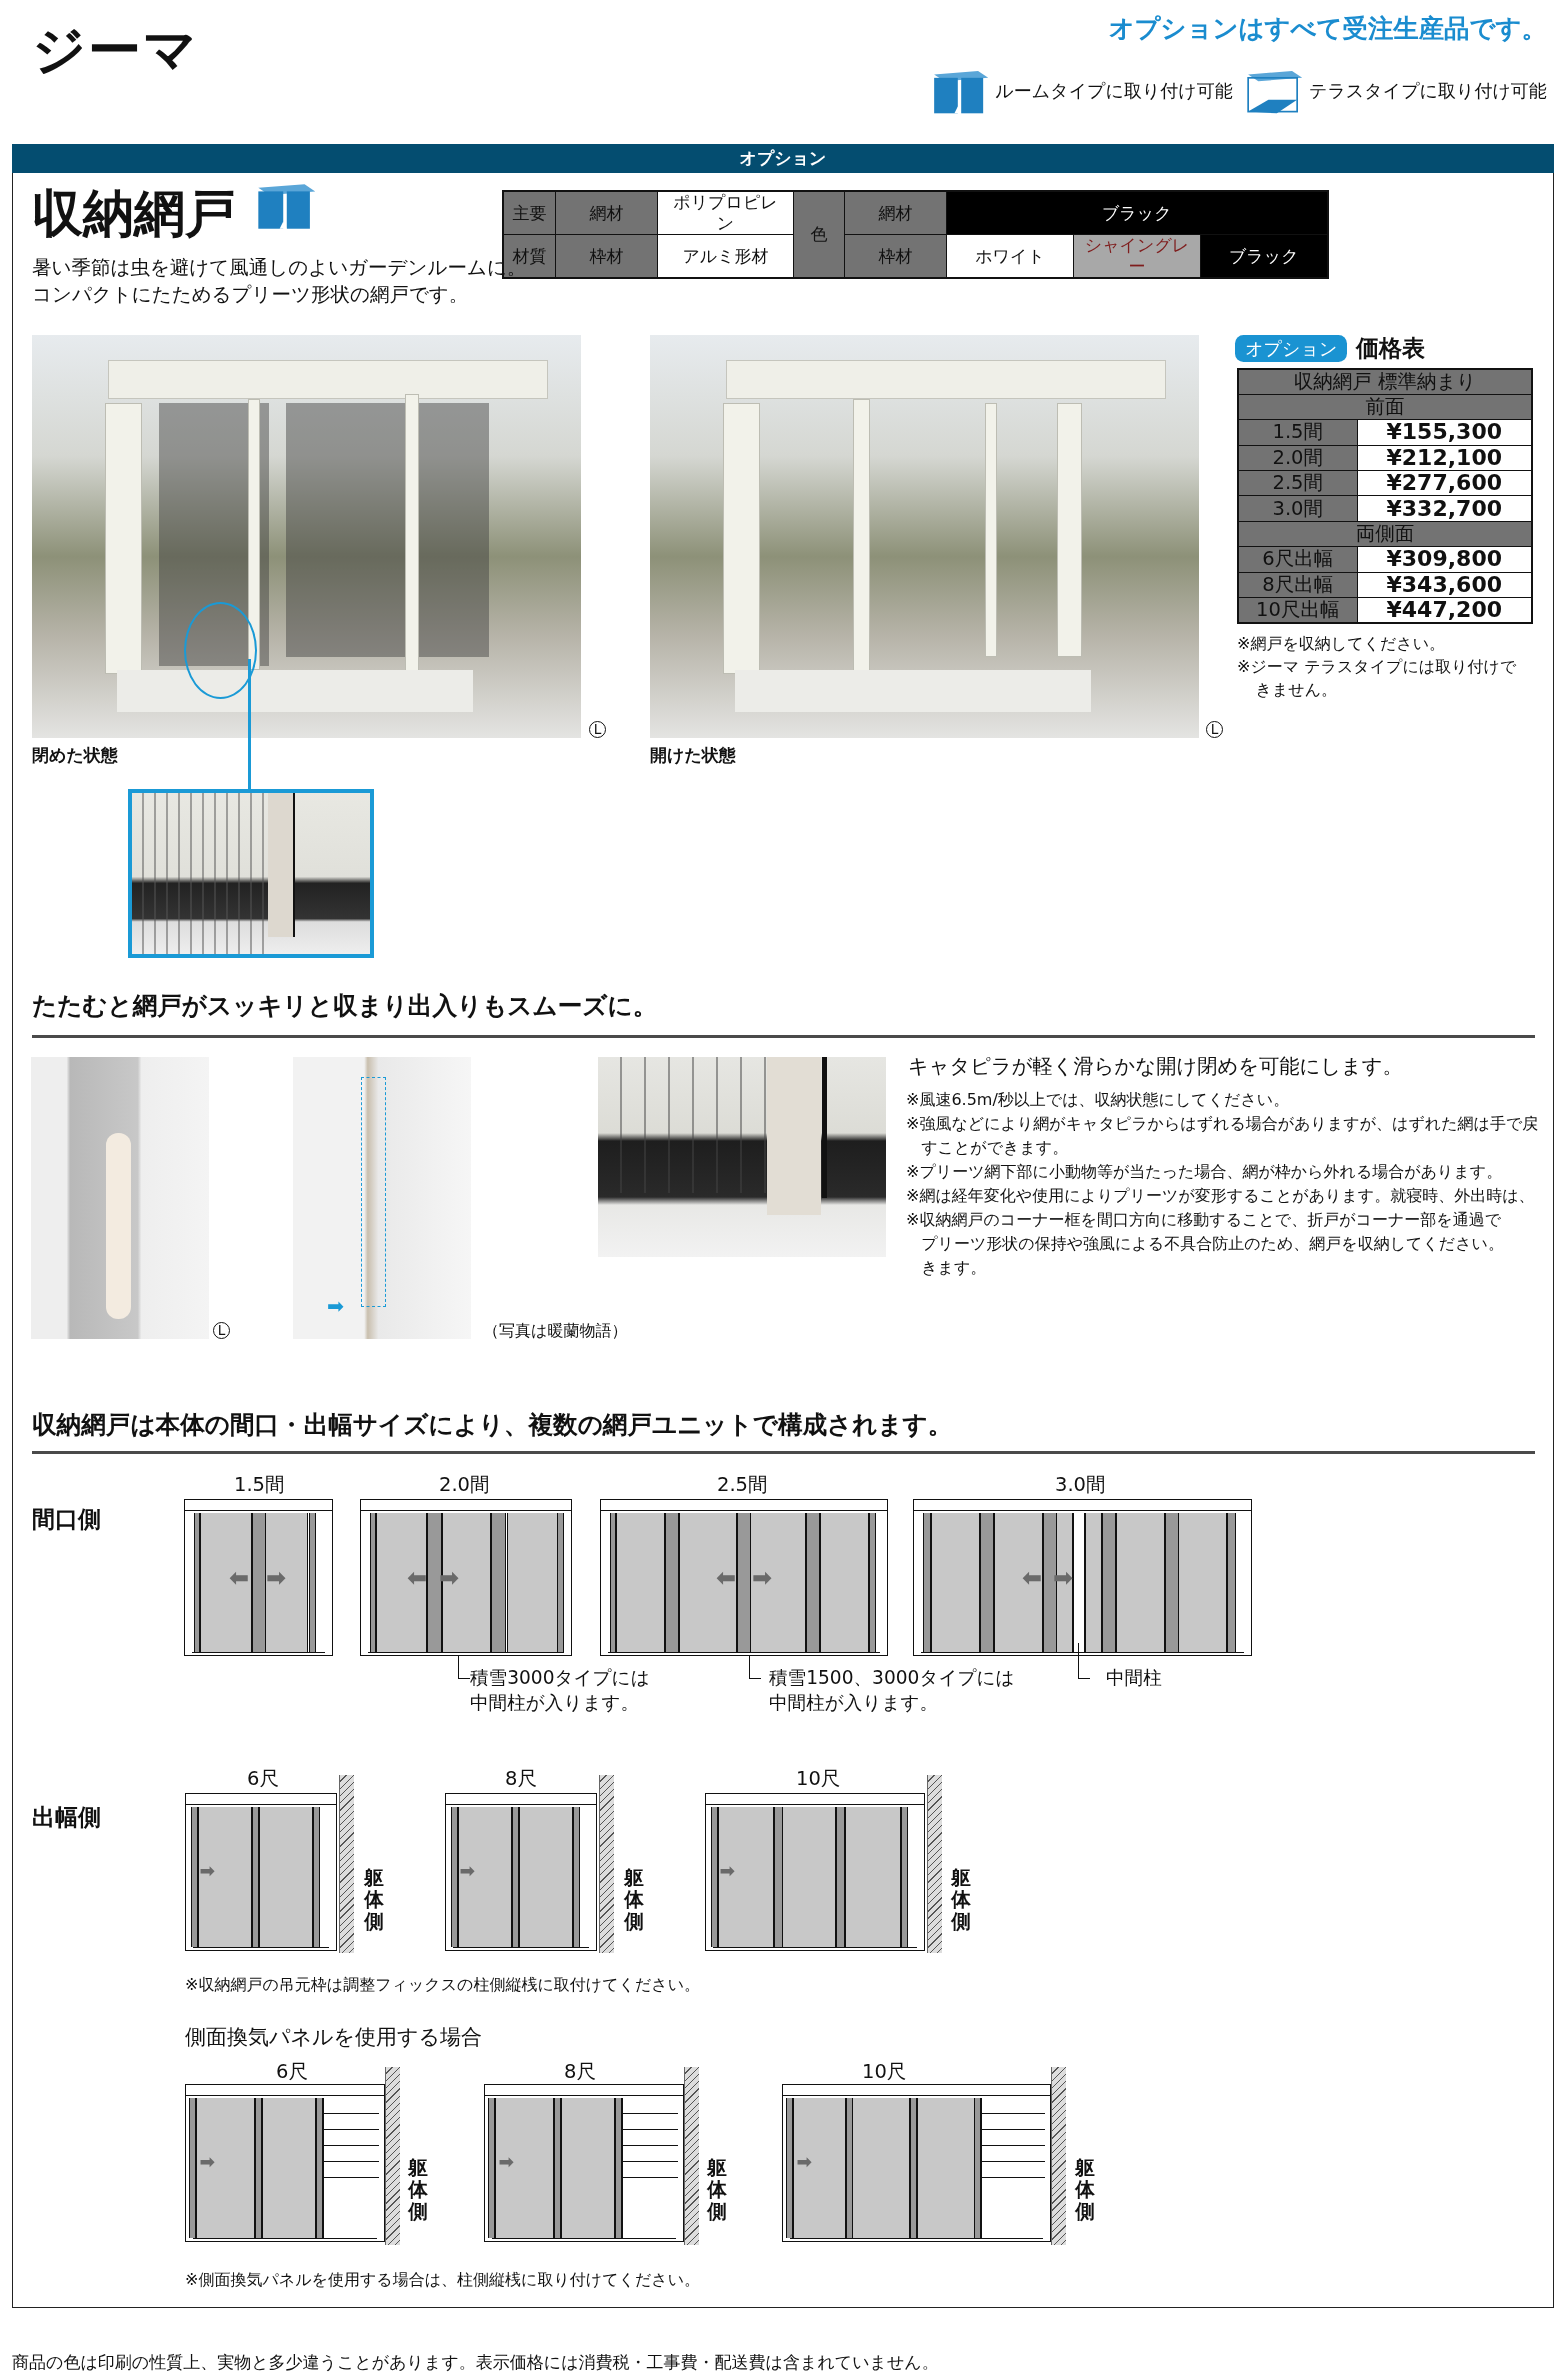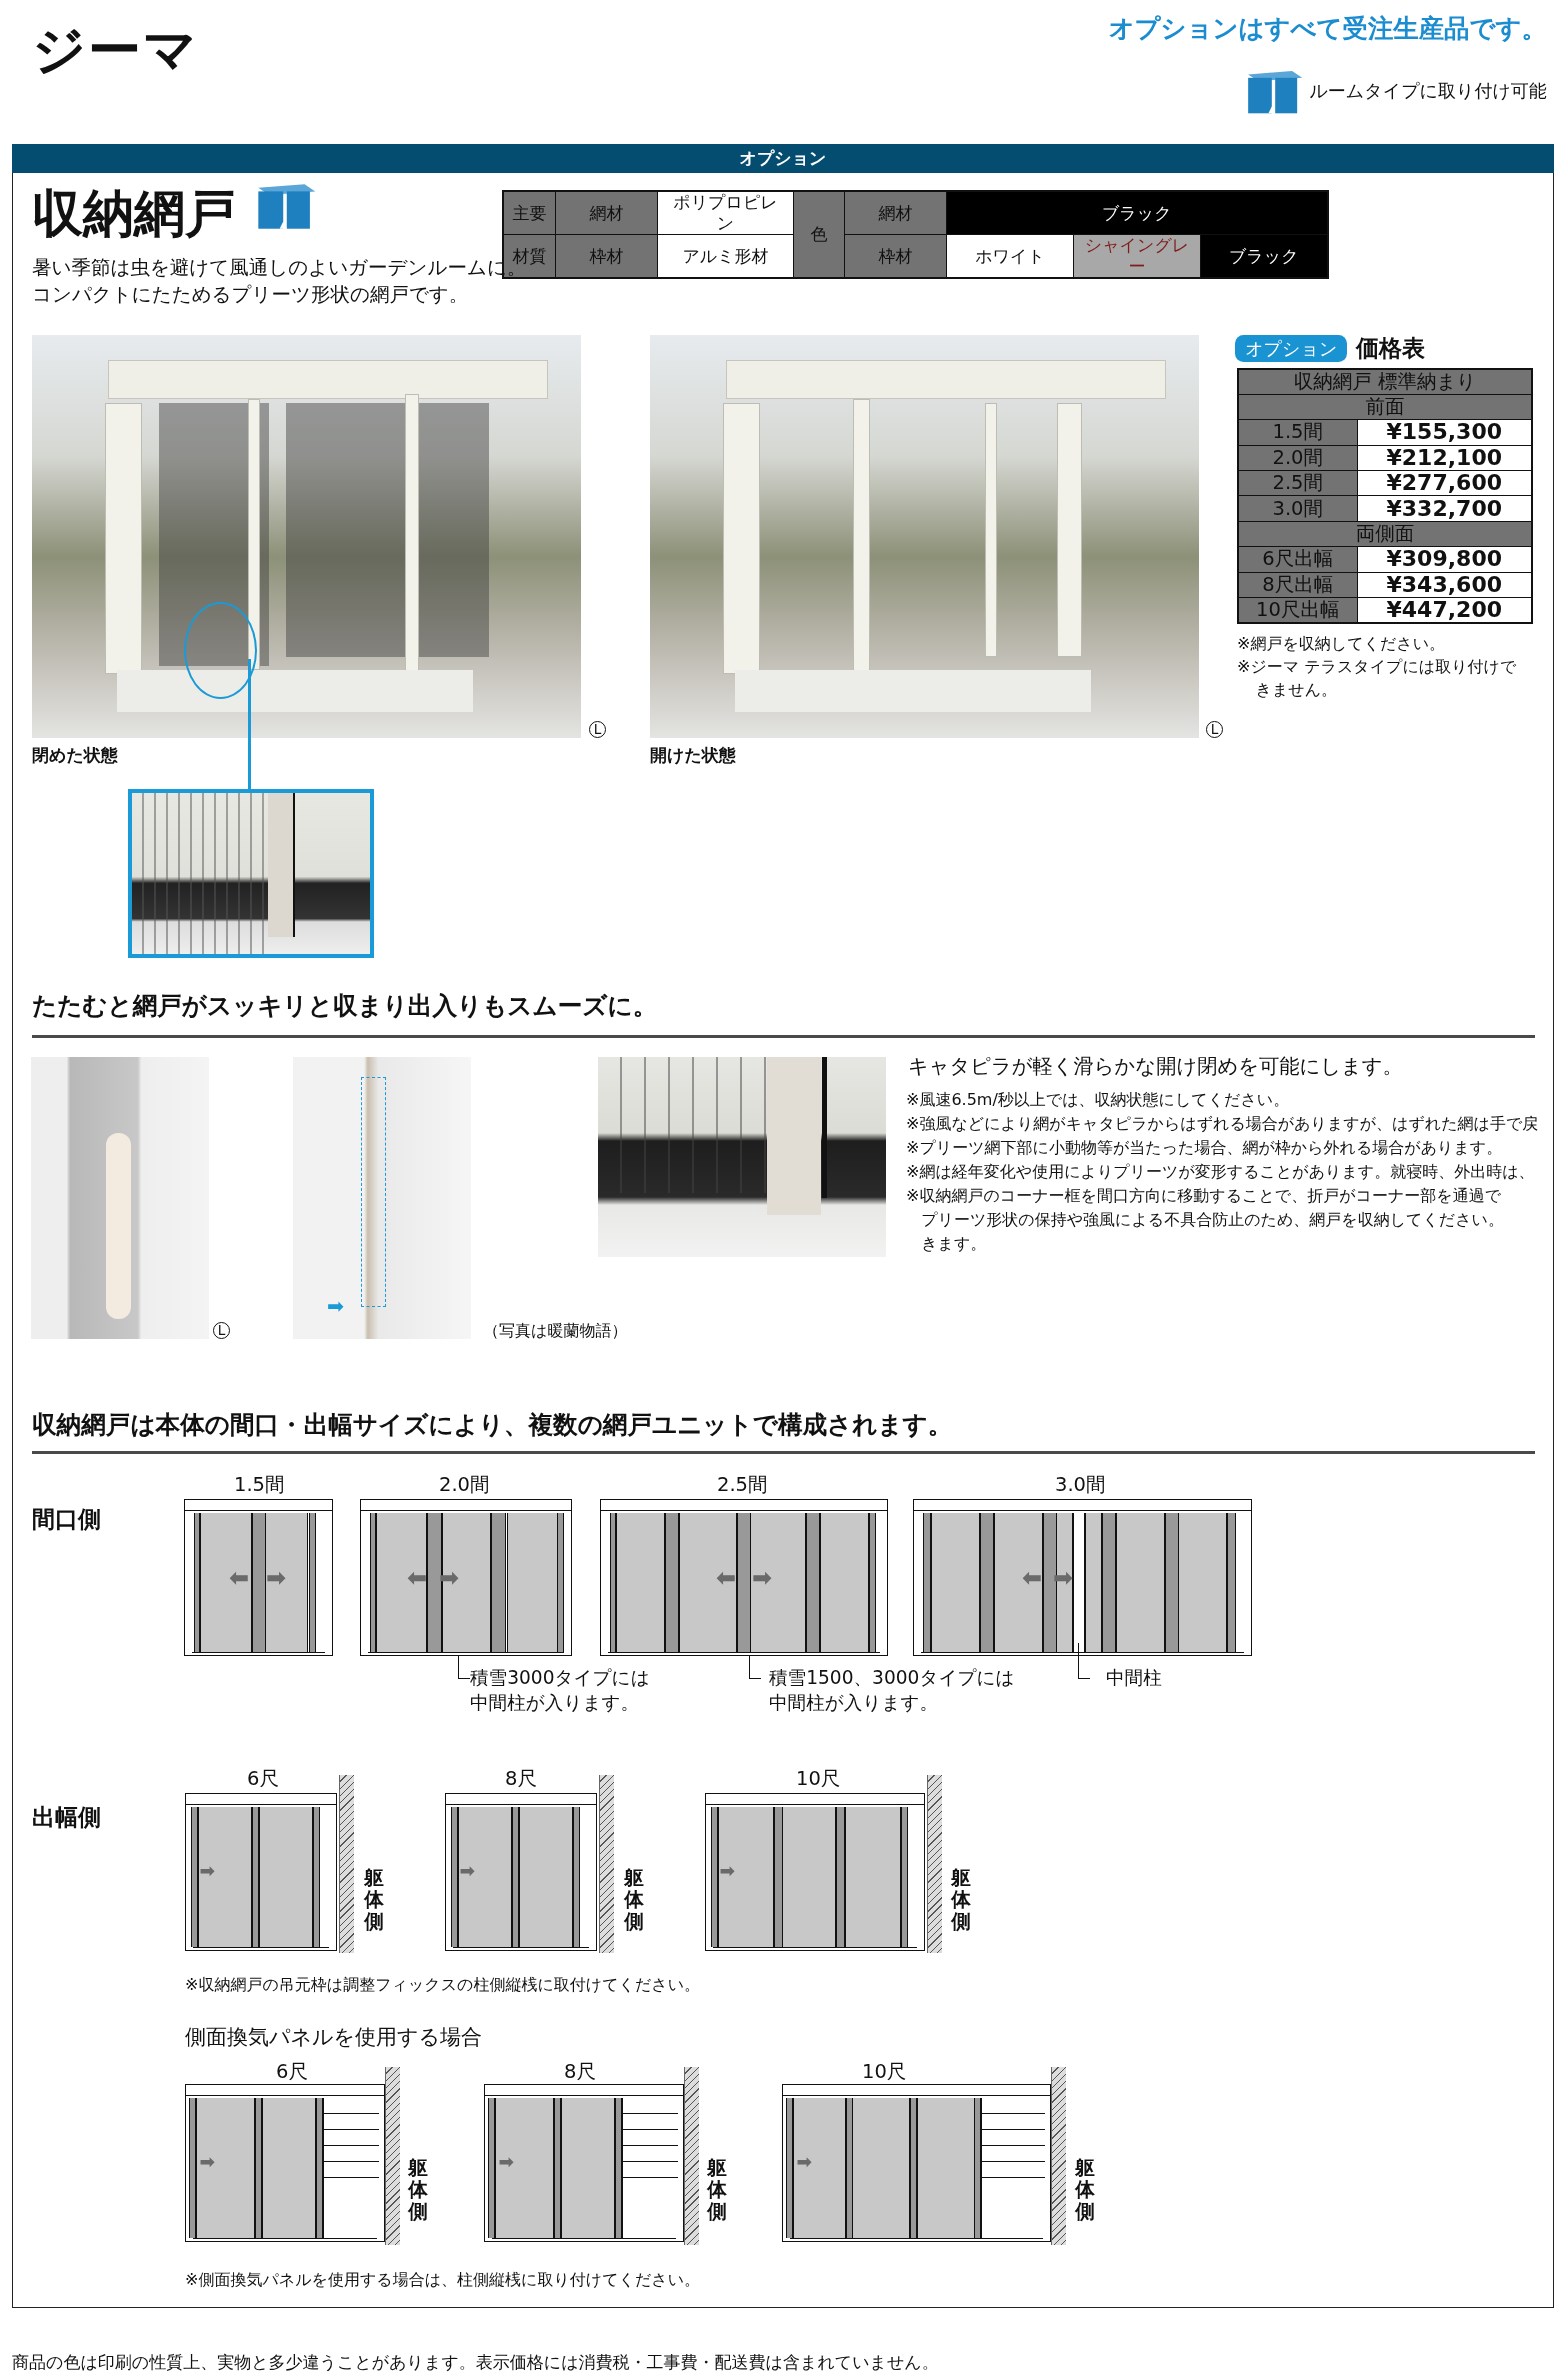--- a/index.html
+++ b/index.html
@@ -56,20 +56,28 @@
 <div class="abs types">
   <div class="type">
     <svg width="61" height="49" viewBox="0 0 72 58">
         <polygon points="6,10 58,6 70,14 18,18" fill="#5aa6d8"></polygon>
         <rect x="6" y="14" width="28" height="42" fill="#1f80c0"></rect>
         <rect x="38" y="14" width="26" height="42" fill="#1f80c0"></rect>
         <polygon points="30,56 34,48 38,56" fill="#fff"></polygon>
       </svg>
     <span>ルームタイプに取り付け可能</span>
   </div>
+  <div class="type">
+    <svg width="61" height="49" viewBox="0 0 72 58">
+        <polygon points="6,10 58,6 70,14 18,18" fill="#5aa6d8"></polygon>
+        <rect x="6" y="14" width="58" height="40" fill="none" stroke="#1f80c0" stroke-width="2"></rect>
+        <polygon points="6,54 30,40 64,40 40,56" fill="#1f80c0"></polygon>
+      </svg>
+    <span>テラスタイプに取り付け可能</span>
+  </div>
 </div>
 
 <div class="abs frame"></div>
 <div class="abs band">オプション</div>
 
 <div class="abs h1">
   <span>収納網戸</span>
   <svg width="64" height="53" viewBox="0 0 72 58">
       <polygon points="6,8 58,4 70,12 18,16" fill="#5aa6d8"></polygon>
       <rect x="6" y="12" width="28" height="42" fill="#1f80c0"></rect>
@@ -203,20 +211,21 @@
 <div class="abs" style="left:598px;top:1057px;width:288px;height:200px;background:linear-gradient(180deg,#e6e6e2 0%,#dcdcd6 38%,#1e1e1e 42%,#2a2a2a 70%,#e8e8e6 74%,#f2f2f2 100%)">
   <div style="position:absolute;left:0;top:0;width:169px;height:136px;background:repeating-linear-gradient(90deg,transparent 0 22px,#444 22px 24px);opacity:.5"></div>
   <div style="position:absolute;left:169px;top:0;width:54px;height:158px;background:#e2ddd4"></div>
   <div style="position:absolute;left:224px;top:0;width:5.1px;height:141px;background:#111"></div>
 </div>
 
 <div class="abs" style="left:908px;top:1052px;font-size:20.3px">キャタピラが軽く滑らかな開け閉めを可能にします。</div>
 <div class="abs notes" style="left:906px;top:1088px;line-height:24px">
   <div>※風速6.5m/秒以上では、収納状態にしてください。</div>
   <div>※強風などにより網がキャタピラからはずれる場合がありますが、はずれた網は手で戻</div>
+  <div style="padding-left:15.2px">すことができます。</div>
   <div>※プリーツ網下部に小動物等が当たった場合、網が枠から外れる場合があります。</div>
   <div>※網は経年変化や使用によりプリーツが変形することがあります。就寝時、外出時は、</div>
   <div>※収納網戸のコーナー框を間口方向に移動することで、折戸がコーナー部を通過で</div>
   <div style="padding-left:15.2px">プリーツ形状の保持や強風による不具合防止のため、網戸を収納してください。</div>
   <div style="padding-left:15.2px">きます。</div>
 </div>
 
 <div class="abs sectitle" style="left:32px;top:1408px">収納網戸は本体の間口・出幅サイズにより、複数の網戸ユニットで構成されます。</div>
 <div class="abs rule" style="left:32px;top:1451px;width:1503px"></div>
 

